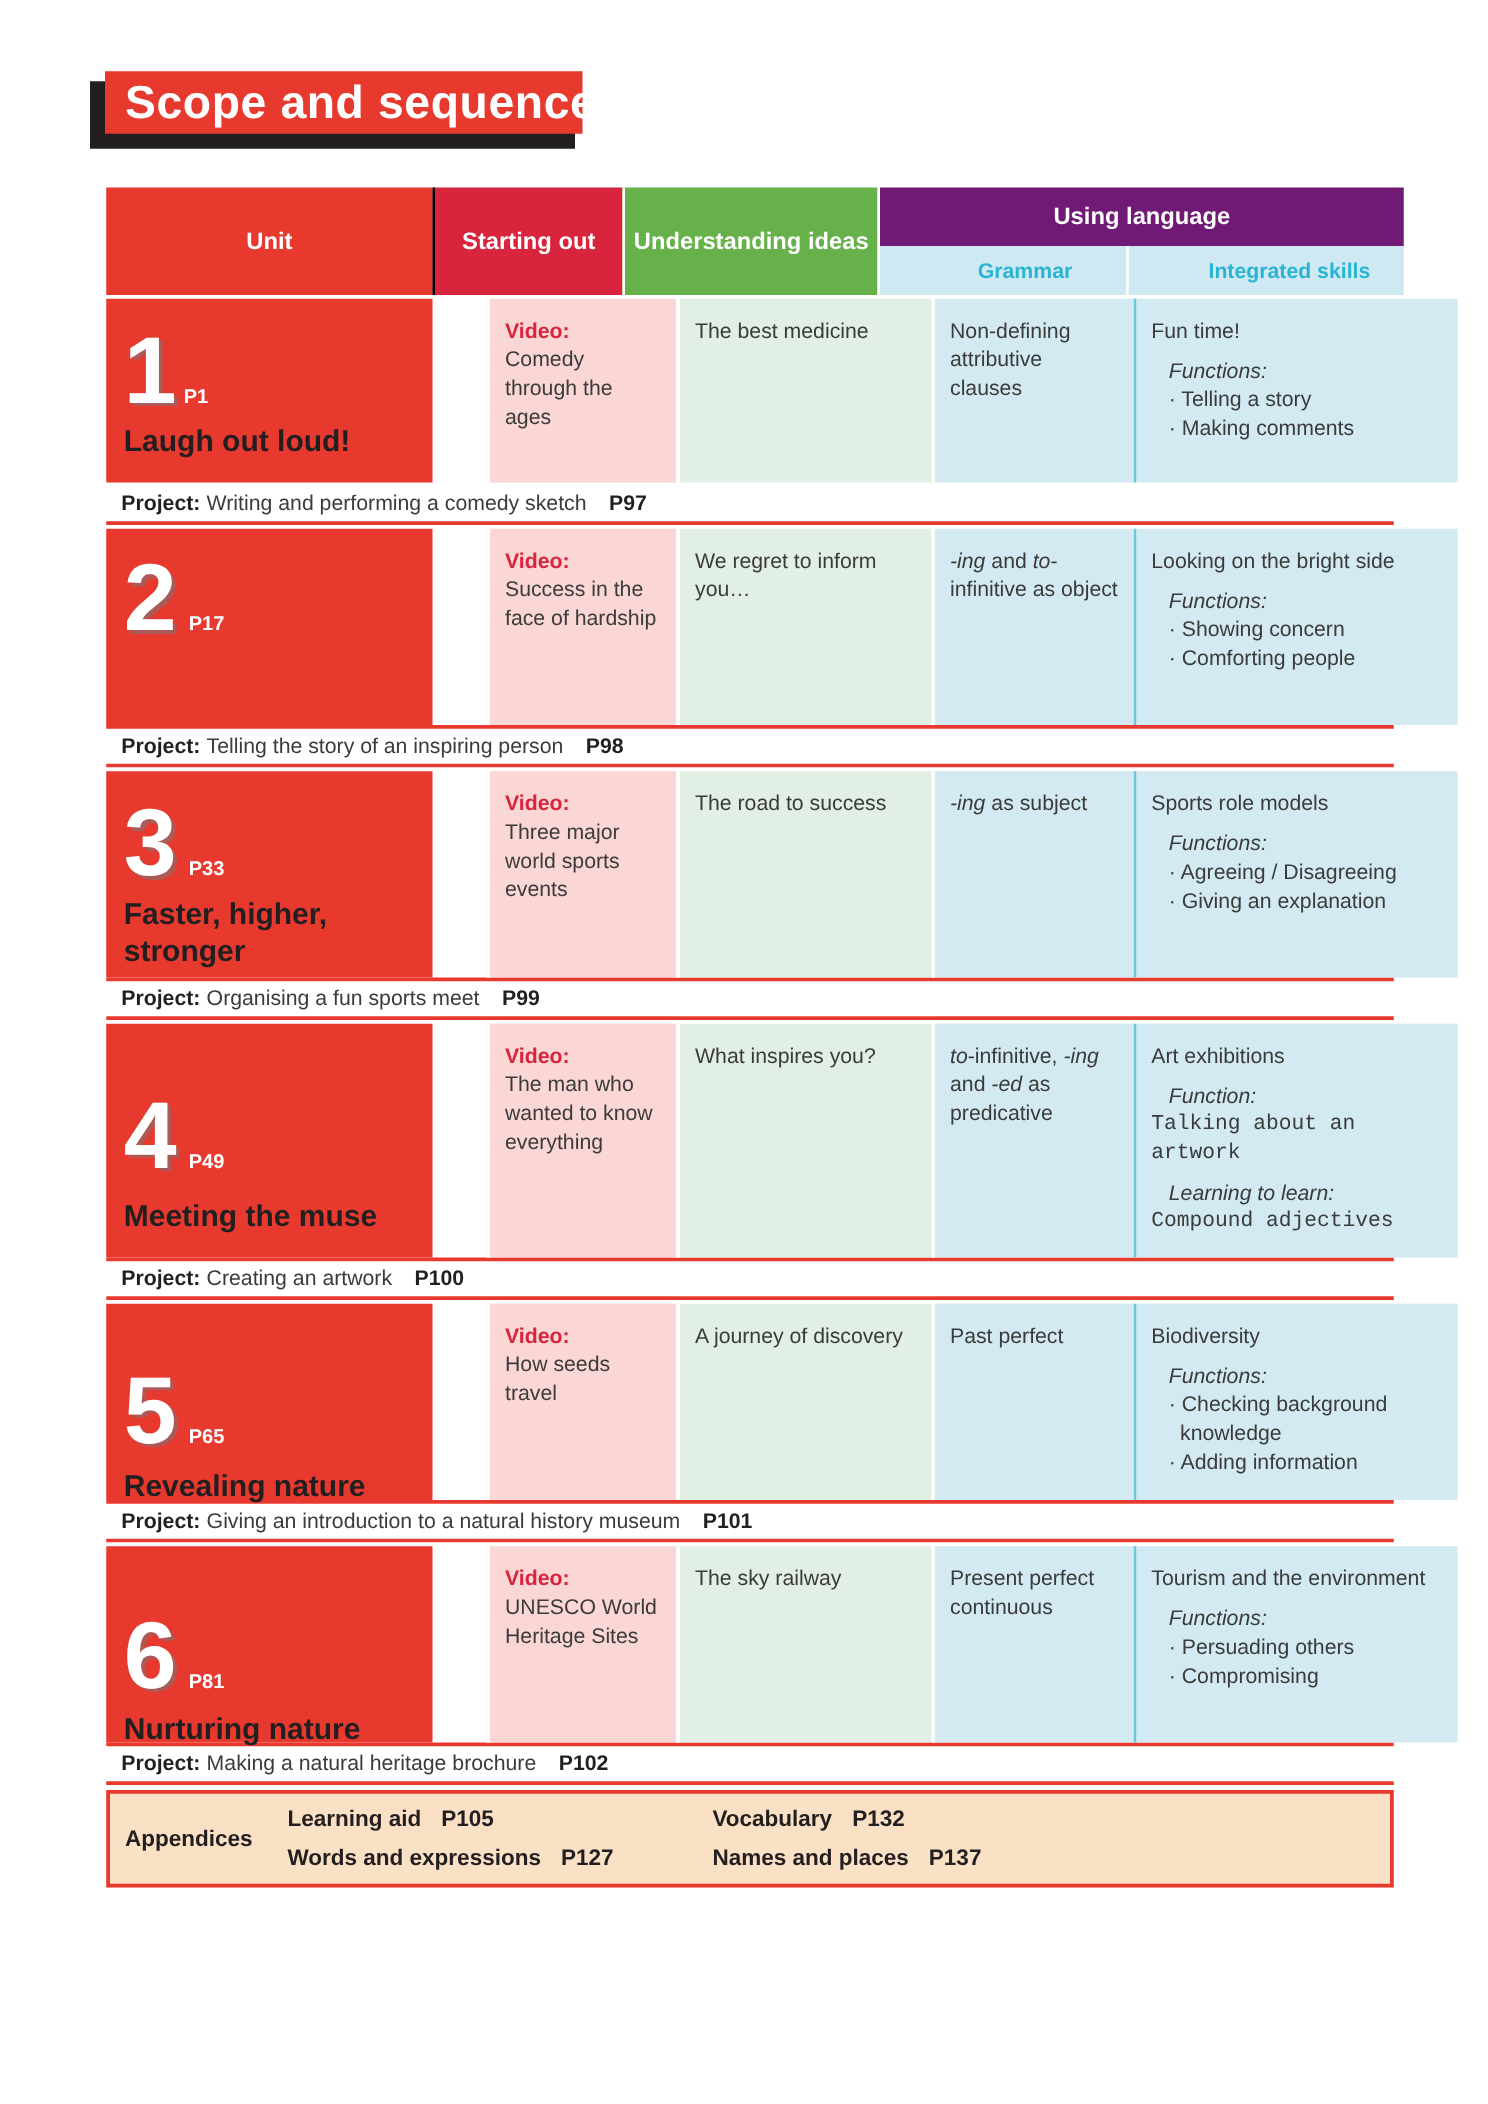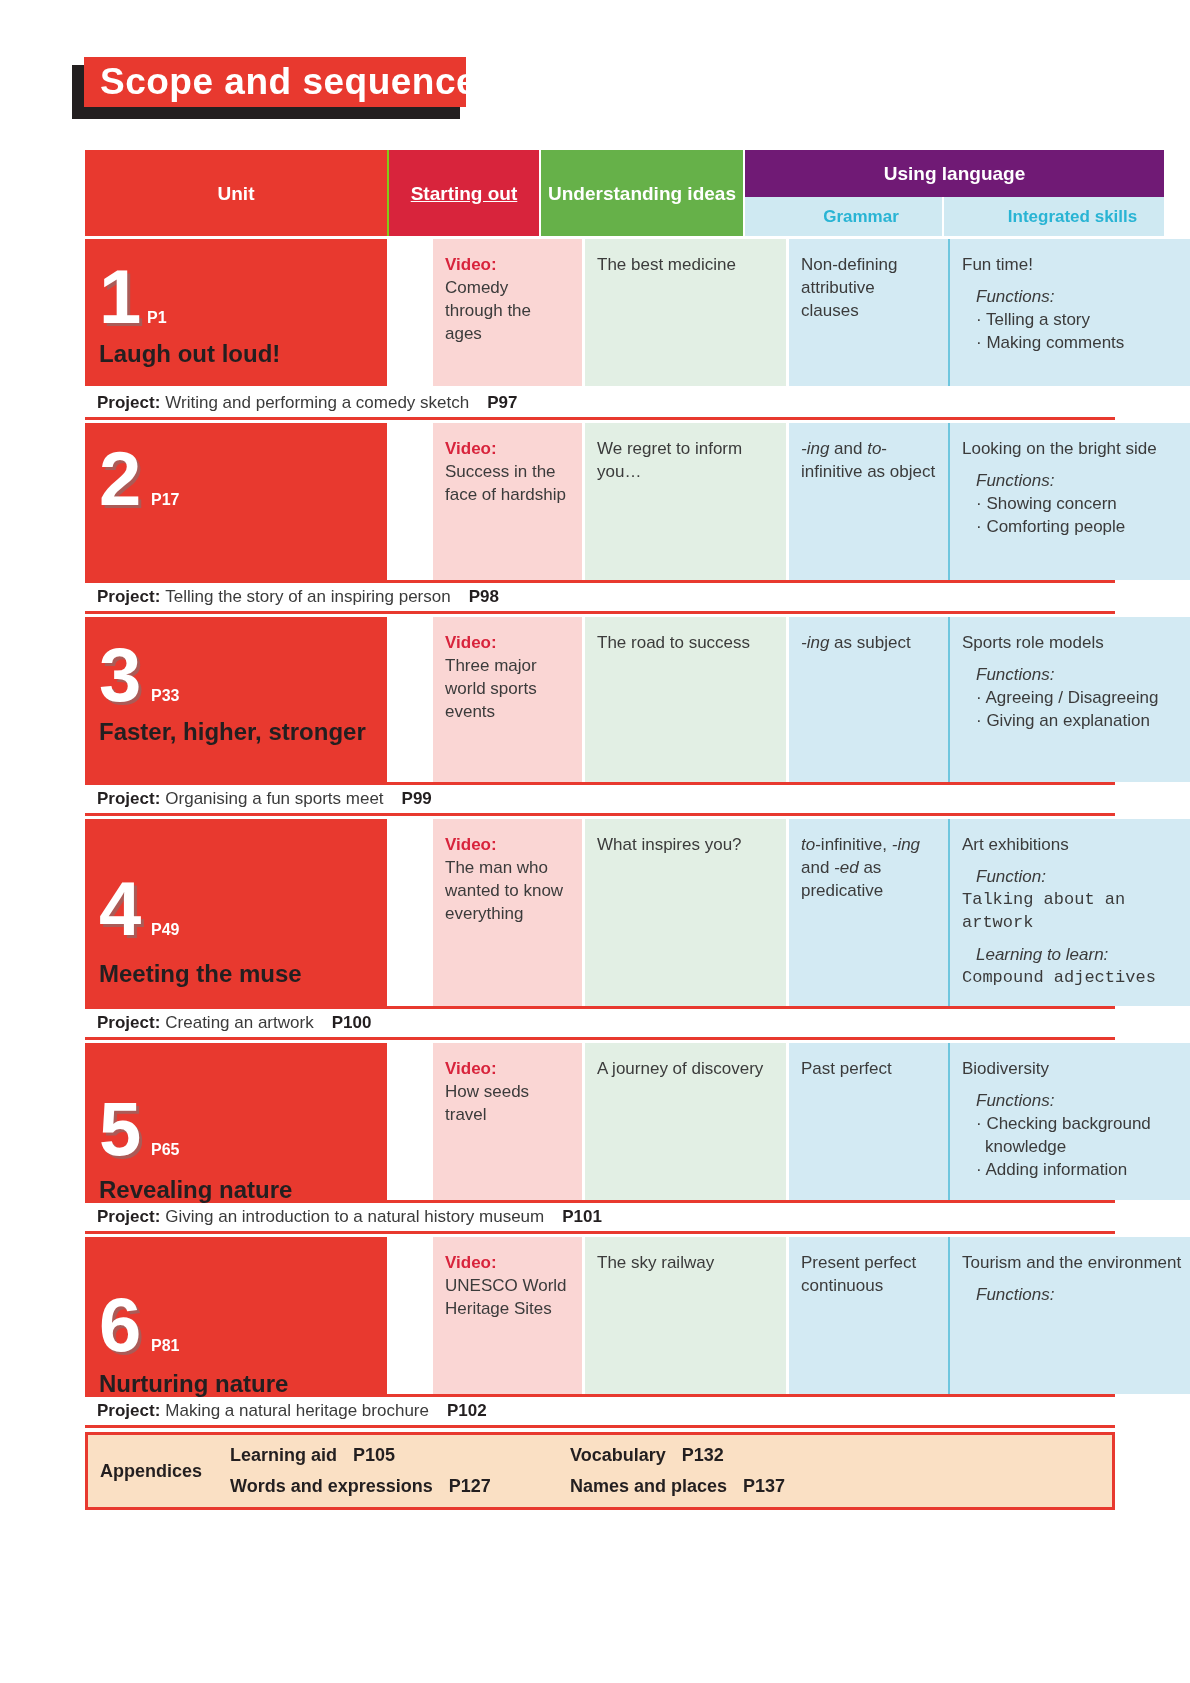--- a/index.html
+++ b/index.html
@@ -53,41 +53,41 @@
   .table {
     position: absolute;
     left: 85px;
     top: 150px;
     width: 1030px;
   }
 
   .row { display: flex; width: 100%; }
 
   
-  .c-unit   { width: 302px; flex: none; }
+  .c-unit   { width: 261px; flex: none; }
   .c-start  { width: 152px; flex: none; }
   .c-ideas  { width: 204px; flex: none; }
   .c-gram   { width: 162px; flex: none; }
   .c-skills { width: 259px; flex: none; }
 
   
   .hdr-row { height: 86px; }
   .hdr-cell {
     display: flex;
     align-items: center;
     justify-content: center;
     text-align: center;
     color: #ffffff;
     font-weight: bold;
     font-size: 19px;
     line-height: 23px;
     padding: 0 6px;
   }
   .hdr-unit  { background: #e8392f; }
-  .hdr-start { background: #d8243c; border-left: 2px solid #84cc16; text-decoration: underline; }
+  .hdr-start { background: #d8243c; border-left: 2px solid #000000; }
   .hdr-ideas { background: #66b149; border-left: 2px solid #ffffff; }
 
   .hdr-lang-wrap {
     width: 421px;
     flex: none;
     display: flex;
     flex-direction: column;
     border-left: 2px solid #ffffff;
   }
   .hdr-lang-top {
@@ -373,20 +373,24 @@
           <div class="unit-num" style="top: 50px;">6</div>
           <div class="unit-page" style="top: 100px; left: 66px;">P81</div>
           <div class="unit-title" style="top: 132px;">Nurturing nature</div>
         </div>
         <div class="cell-start c-start"><span class="video-label">Video:</span><span>UNESCO World Heritage Sites</span></div>
         <div class="cell-ideas c-ideas"><span>The sky railway</span></div>
         <div class="cell-gram c-gram"><span>Present perfect continuous</span></div>
         <div class="cell-skills c-skills">
           <div>Tourism and the environment</div>
           <span class="fn-head">Functions:</span>
+          <ul class="fn-list">
+            <li>· Persuading others</li>
+            <li>· Compromising</li>
+          </ul>
         </div>
       </div>
       <div class="proj-row">
         <span class="proj-label">Project:</span>
         <span>Making a natural heritage brochure</span>
         <span class="proj-page">P102</span>
       </div>
     </div>
 
   <div class="appendix">

